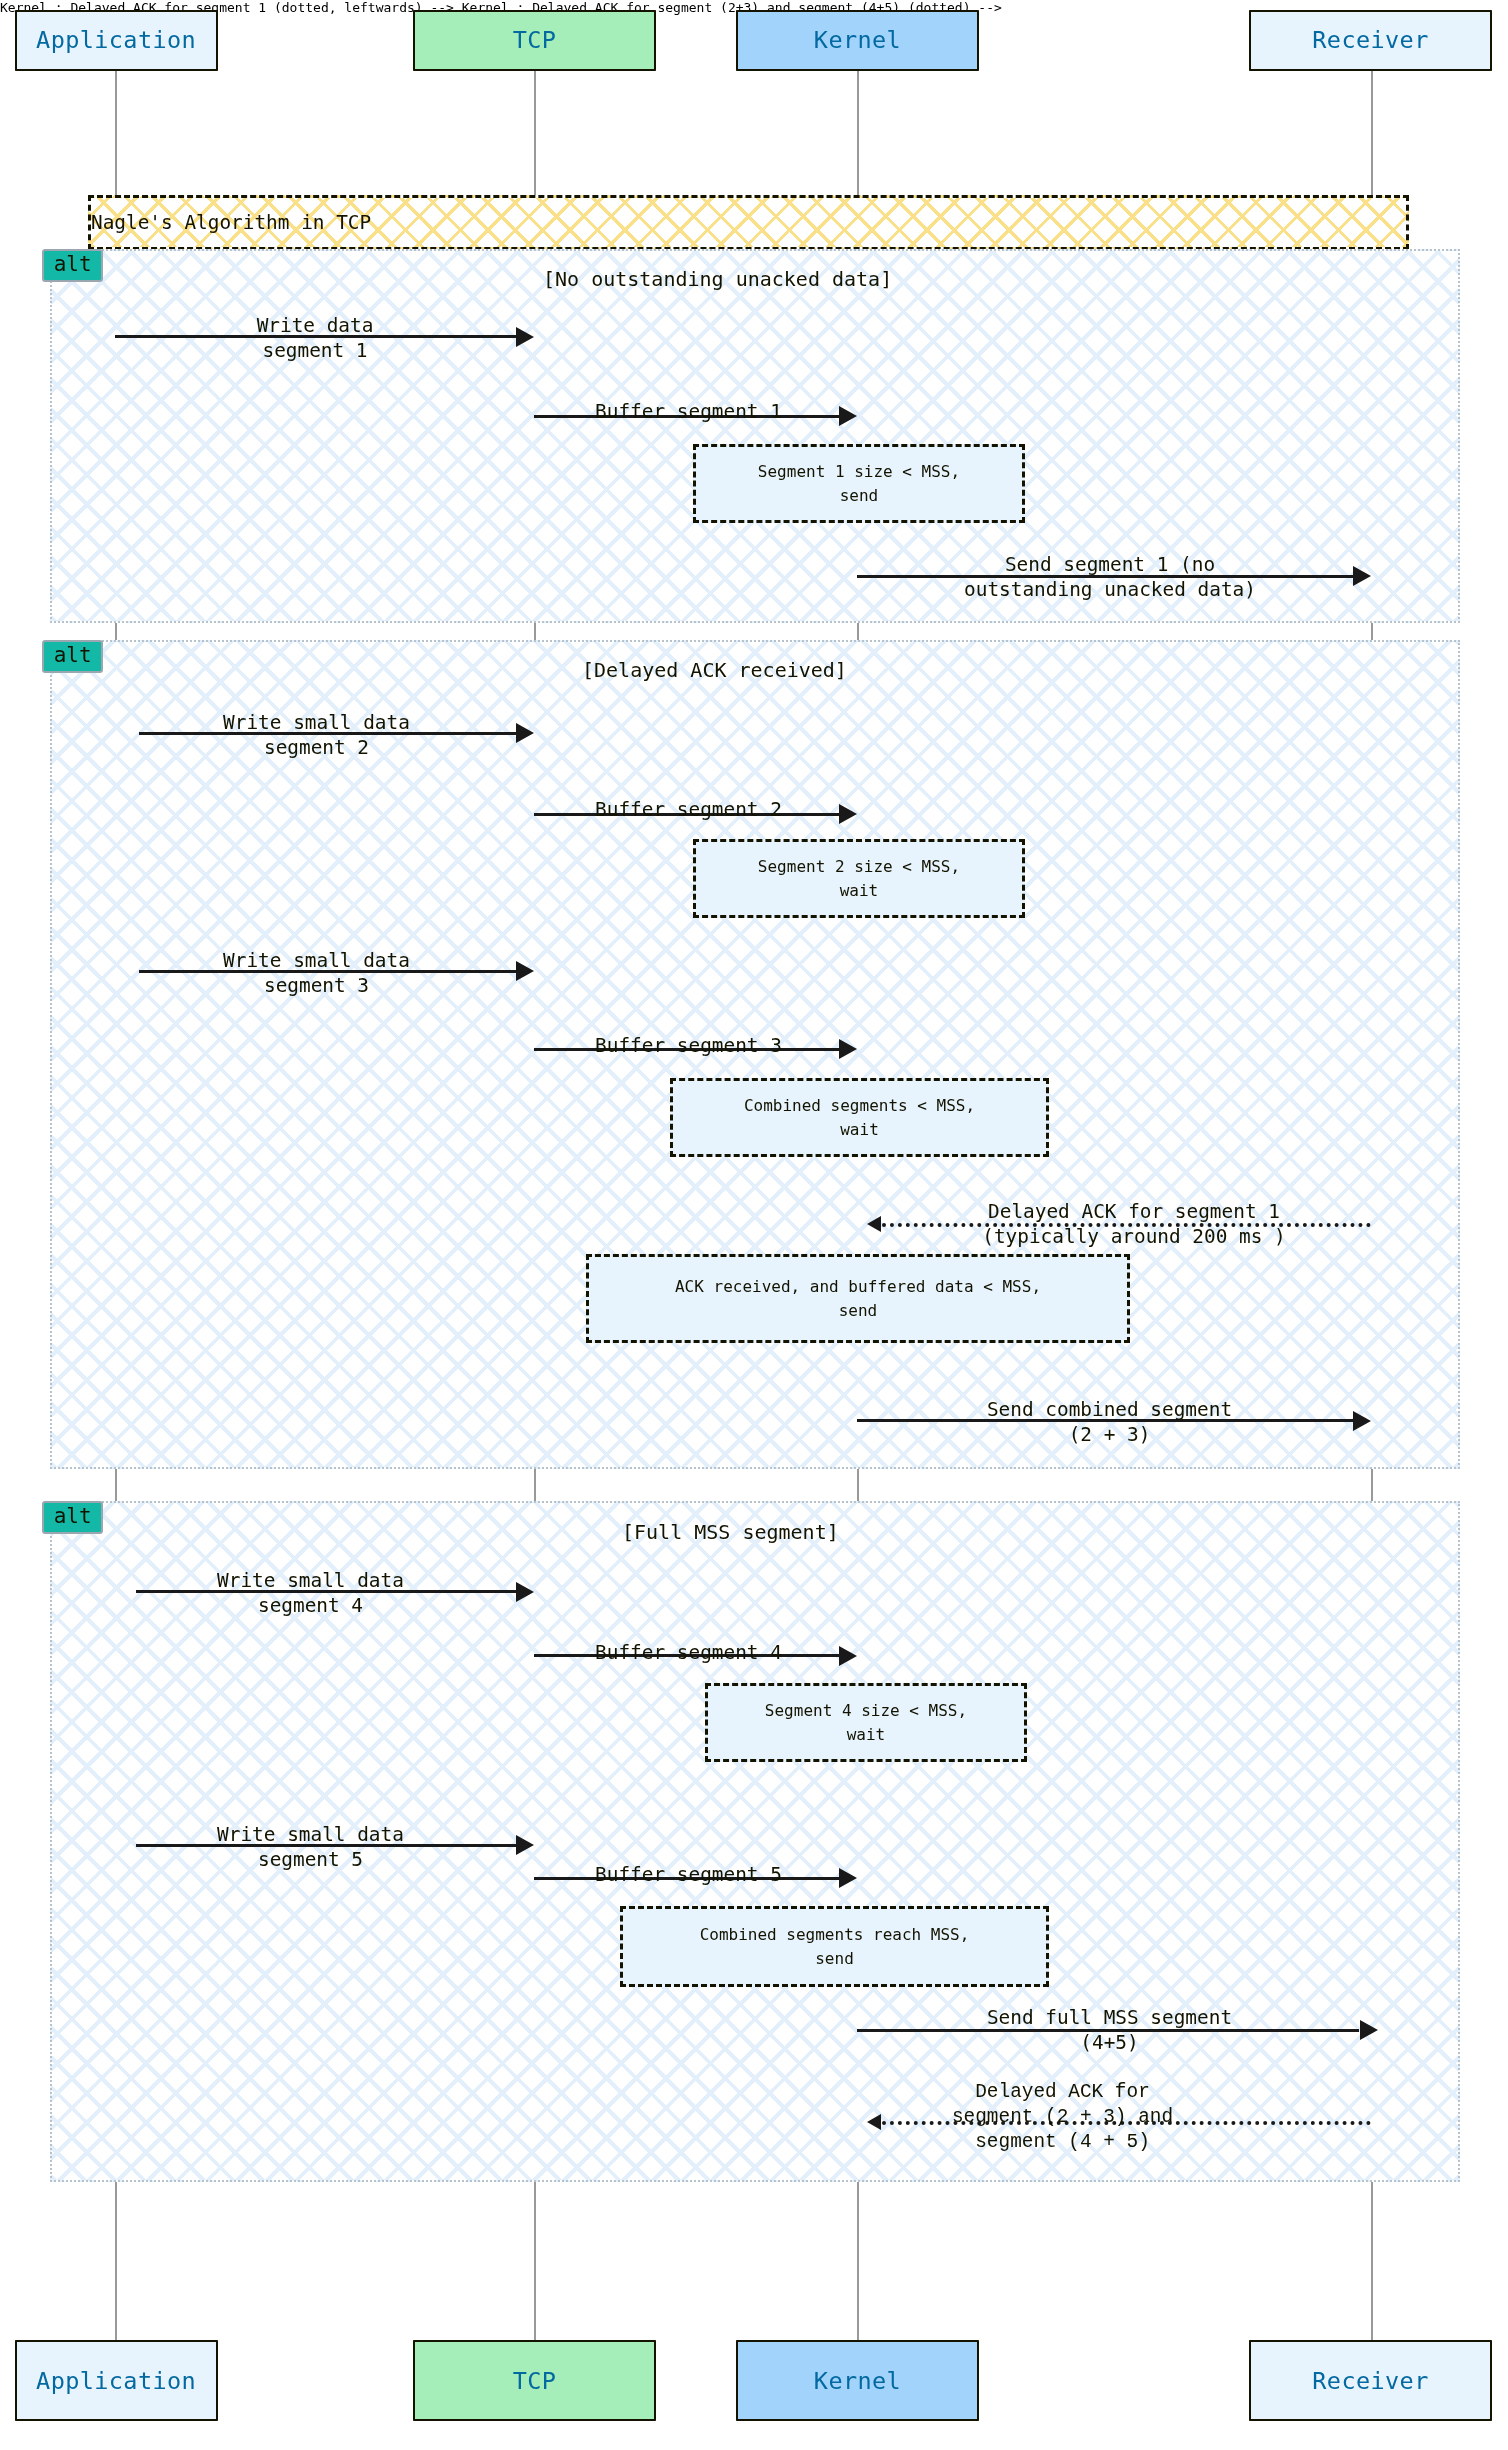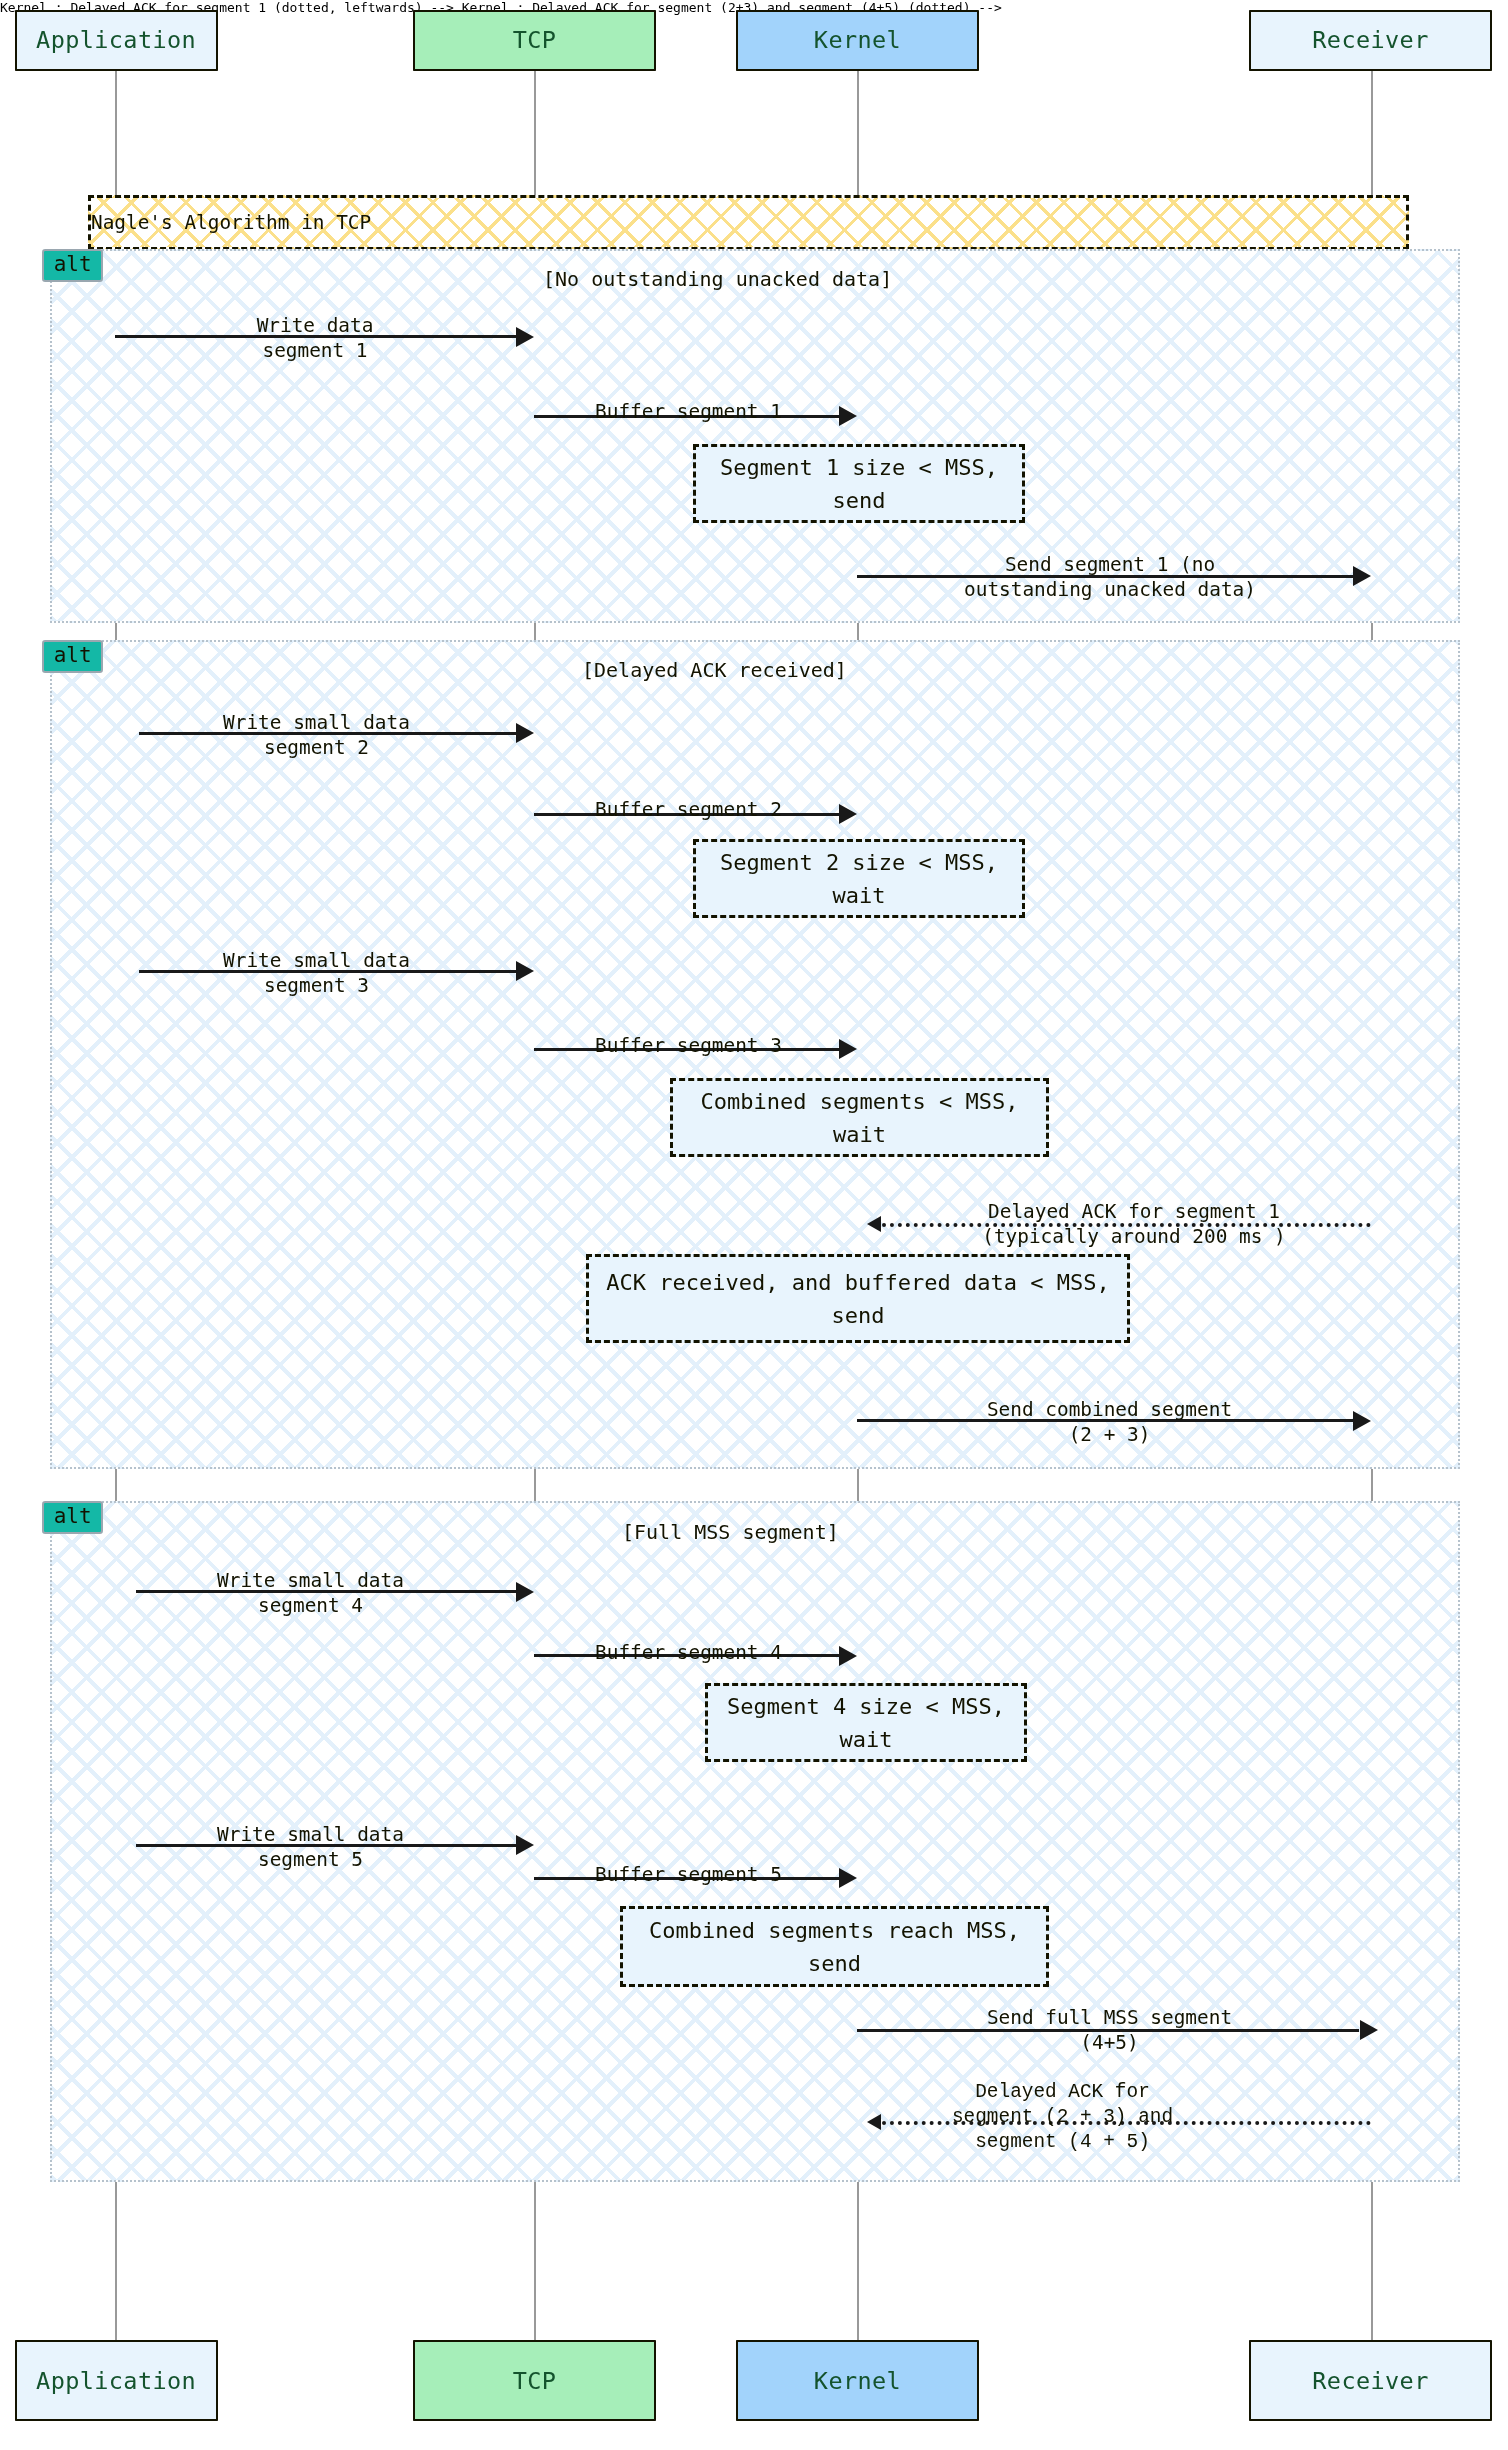--- a/index.html
+++ b/index.html
@@ -27,21 +27,21 @@
     display: flex;
     align-items: center;
     justify-content: center;
     border-radius: 0.8px;
   }
   .actor-box.green { background: #a6eeb9; }
   .actor-box.blue  { background: #a2d3fb; }
   .actor-label {
     font-family: "DejaVu Sans Mono", "Liberation Mono", monospace;
     font-size: 23.5px;
-    color: #14532d;
+    color: #0369a1;
     letter-spacing: 0.4px;
     white-space: nowrap;
   }
 
   
   .lifeline {
     position: absolute;
     width: 1.6px;
     background: #999999;
   }
@@ -133,21 +133,21 @@
     position: absolute;
     box-sizing: border-box;
     border: 3.2px dashed #131300;
     background: #e8f4fd;
     display: flex;
     align-items: center;
     justify-content: center;
     text-align: center;
   }
   .note-text {
-    font-size: 22px;
+    font-size: 16px;
     color: #131300;
     line-height: 1.5;
     white-space: pre-line;
     padding: 0 4.9px;
   }
 </style>
 </head>
 <body>
 
 <div id="diagram">

